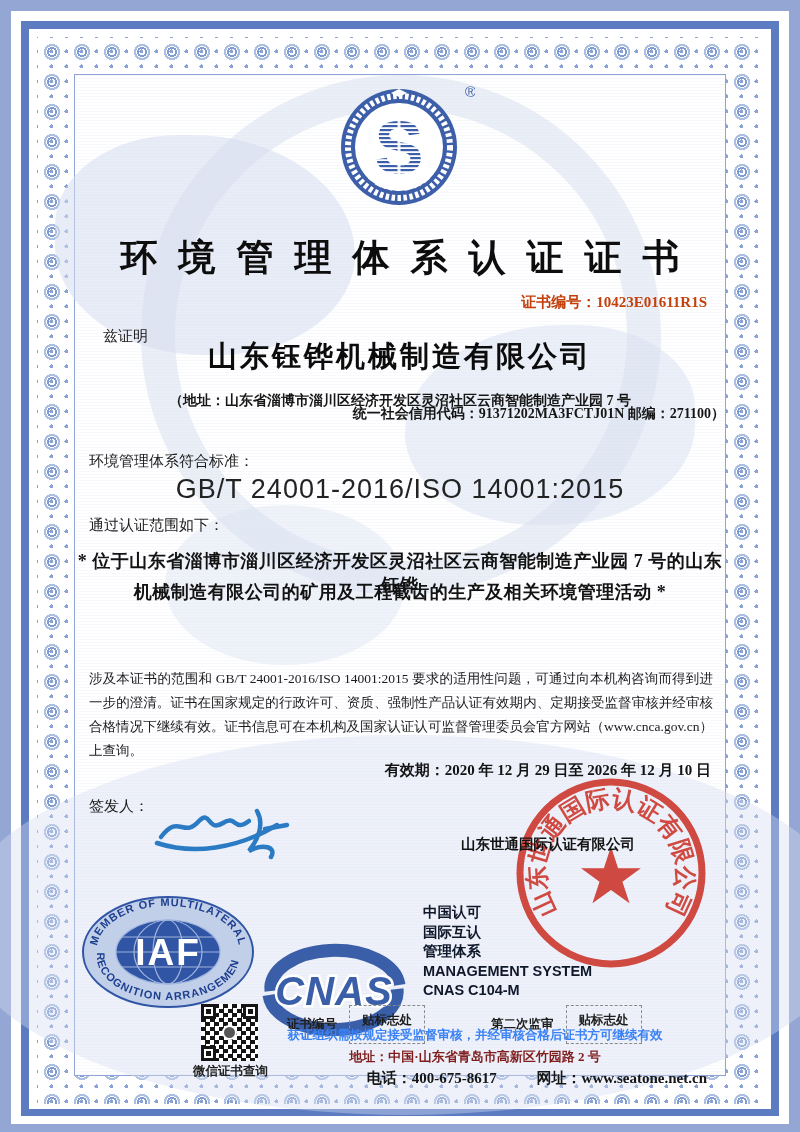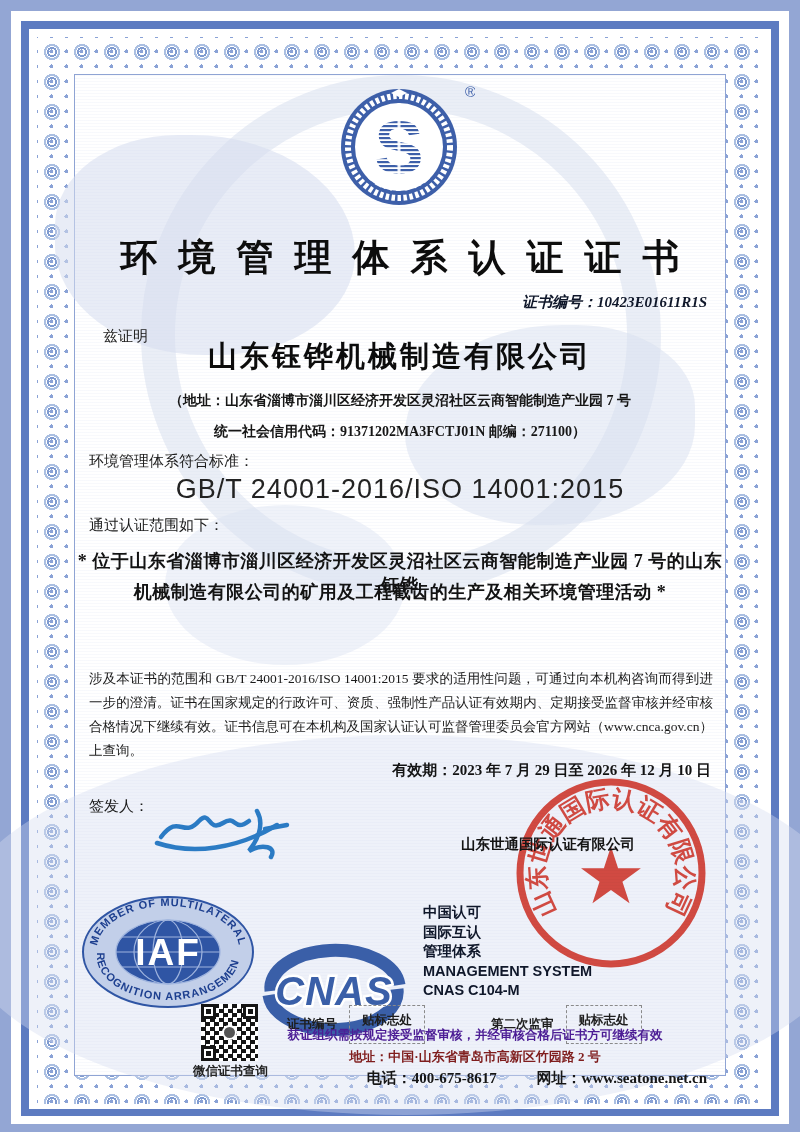--- a/index.html
+++ b/index.html
@@ -35,26 +35,26 @@
              background:rgba(219,226,241,.45); }
   .wm-swoosh { bottom:-40px; left:-120px; width:900px; height:380px; border-radius:50%;
              background:rgba(213,221,240,.40); }
 
   .abs { position:absolute; }
   .ctr { left:0; right:0; text-align:center; }
 
   
   .logo-wrap { top:6px; left:0; right:0; display:flex; justify-content:center; }
   .title { top:158px; font-size:37px; font-weight:bold; letter-spacing:21px; color:#0d0d0d; text-indent:21px; }
-  .certno { top:218px; right:18px; font-size:15px; font-weight:bold; color:#0f172a;font-style:italic; }
+  .certno { top:218px; right:18px; font-size:15px; font-weight:bold; color:#c2410c; }
 
   .certify { top:252px; left:28px; font-size:15px; color:#222; }
   .company { top:262px; font-size:29px; font-weight:bold; letter-spacing:3px; color:#0c0c0c; }
   .addr1 { top:317px; font-size:14px; font-weight:bold; color:#161616; }
-  .addr2 { top:348px; font-size:14px; font-weight:bold; color:#161616; }
+  .addr2 { top:330px; font-size:14px; font-weight:bold; color:#161616;text-align:right; }
 
   .stdlabel { top:377px; left:14px; font-size:15px; color:#1b1b1b; }
   .standard { top:399px; font-size:27px; color:#222; font-family:"Liberation Sans","DejaVu Sans",sans-serif; letter-spacing:1px; }
   .scopelabel { top:441px; left:14px; font-size:15px; color:#1b1b1b; }
   .scope1 { top:474px; font-size:18px; font-weight:bold; color:#131313; letter-spacing:.5px; }
   .scope2 { top:505px; font-size:18px; font-weight:bold; color:#131313; letter-spacing:.5px; }
 
   .notes { top:592px; left:14px; right:12px; font-size:13.5px; line-height:24px; color:#1a1a1a; text-align:justify; }
 
   .issue { top:686px; left:14px; font-size:15px; font-weight:bold; color:#131313; }
@@ -78,21 +78,21 @@
   .finder::after { content:""; position:absolute; inset:2px; background:#151515; }
   .f-tl { top:0; left:0; } .f-tr { top:0; right:0; } .f-bl { bottom:0; left:0; }
   .qr-center { position:absolute; top:21px; left:21px; width:15px; height:15px; border-radius:50%; background:#555; border:2px solid #fff; }
   .qr-caption { top:988px; left:108px; width:95px; text-align:center; font-size:12.5px; font-weight:bold; color:#222; }
 
   .surv-row { top:930px; left:212px; display:flex; align-items:center; }
   .surv-label { font-size:12.5px; font-weight:bold; color:#1d1d1d; margin-right:12px; }
   .sticker { border:1px dashed #8a8a8a; padding:6px 12px 14px 12px; font-size:12.5px; font-weight:bold; color:#1d1d1d; }
   .gap2 { width:66px; }
 
-  .foot-note { top:952px; left:150px; right:0; text-align:center; font-size:12.5px; font-weight:bold; color:#4c1d95; }
+  .foot-note { top:952px; left:150px; right:0; text-align:center; font-size:12.5px; font-weight:bold; color:#3b82f6; }
   .foot-addr { top:973px; left:150px; right:0; text-align:center; font-size:13px; font-weight:bold; color:#7f1d1d; }
   .foot-tel { top:994px; left:150px; right:0; text-align:right; font-size:15px; font-weight:bold; color:#161616; }
   .foot-tel span { margin:0 18px; }
 </style>
 </head>
 <body>
 
 <div class="frame0"></div>
 <div class="frame1"></div>
 <div class="frame2"></div>
@@ -144,21 +144,21 @@
   <div class="abs stdlabel">环境管理体系符合标准：</div>
   <div class="abs ctr standard">GB/T 24001-2016/ISO 14001:2015</div>
 
   <div class="abs scopelabel">通过认证范围如下：</div>
   <div class="abs ctr scope1">* 位于山东省淄博市淄川区经济开发区灵沼社区云商智能制造产业园 7 号的山东钰铧</div>
   <div class="abs ctr scope2">机械制造有限公司的矿用及工程截齿的生产及相关环境管理活动 *</div>
 
   <div class="abs notes">涉及本证书的范围和 GB/T 24001-2016/ISO 14001:2015 要求的适用性问题，可通过向本机构咨询而得到进一步的澄清。证书在国家规定的行政许可、资质、强制性产品认证有效期内、定期接受监督审核并经审核合格情况下继续有效。证书信息可在本机构及国家认证认可监督管理委员会官方网站（www.cnca.gov.cn）上查询。</div>
 
   <div class="abs valid">
-    <span>有效期：</span><span>2023 年 7 月 29 日至 2026 年 12 月 10 日</span>
+    <span>有效期：</span><span>2020 年 12 月 29 日至 2026 年 12 月 10 日</span>
   </div>
 
   <div class="abs signer">签发人：</div>
   <div class="abs sig">
     <svg width="160" height="66" viewBox="0 0 160 66">
       <g fill="none" stroke="#2b7bc4" stroke-width="4.5" stroke-linecap="round">
         <path d="M8,38 C26,14 30,40 46,22 C58,10 54,34 70,24 C84,15 80,34 96,22"></path>
         <path d="M4,44 C40,56 84,50 124,26"></path>
         <path d="M104,12 C112,26 104,42 96,52 C110,44 124,48 118,58"></path>
         <path d="M112,30 L134,26"></path>

